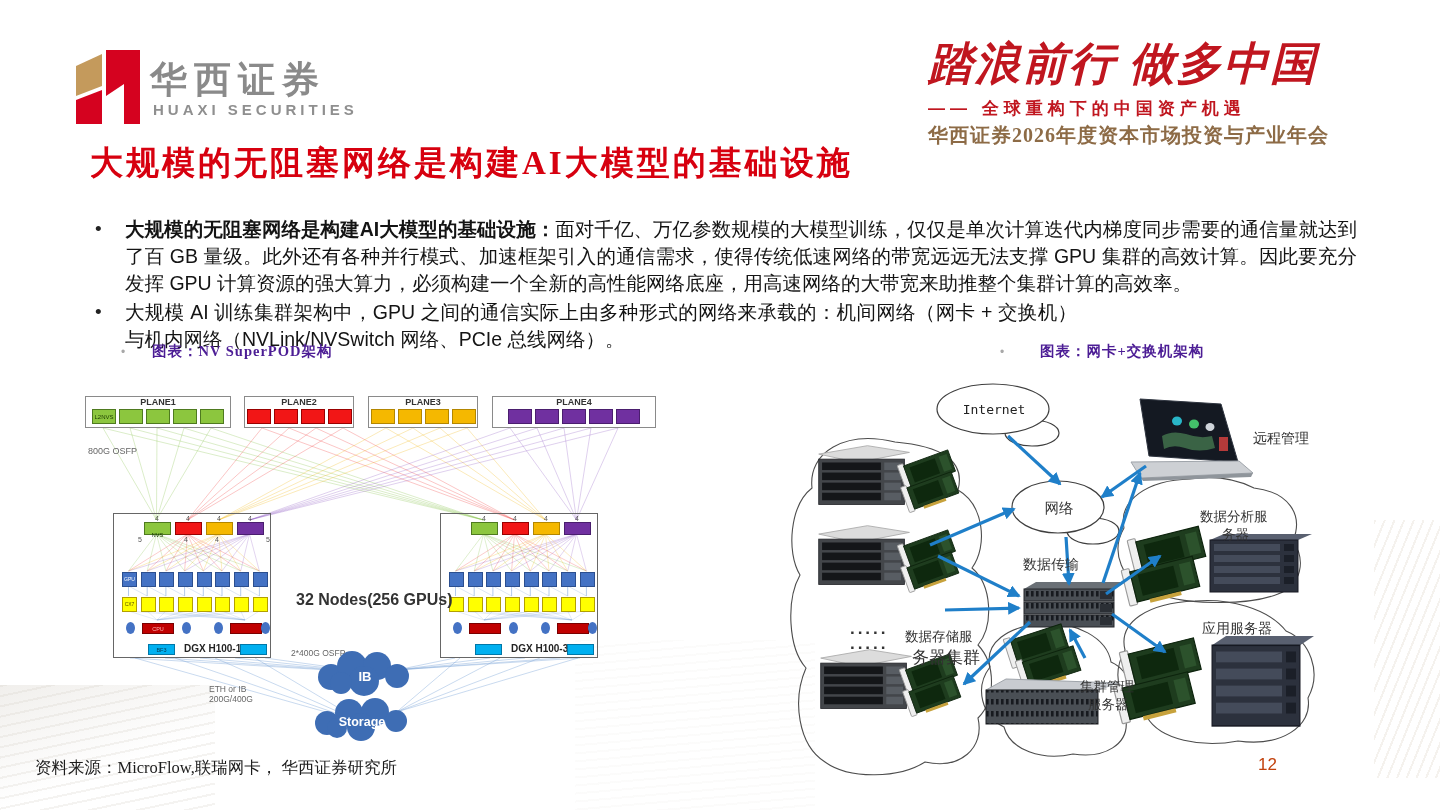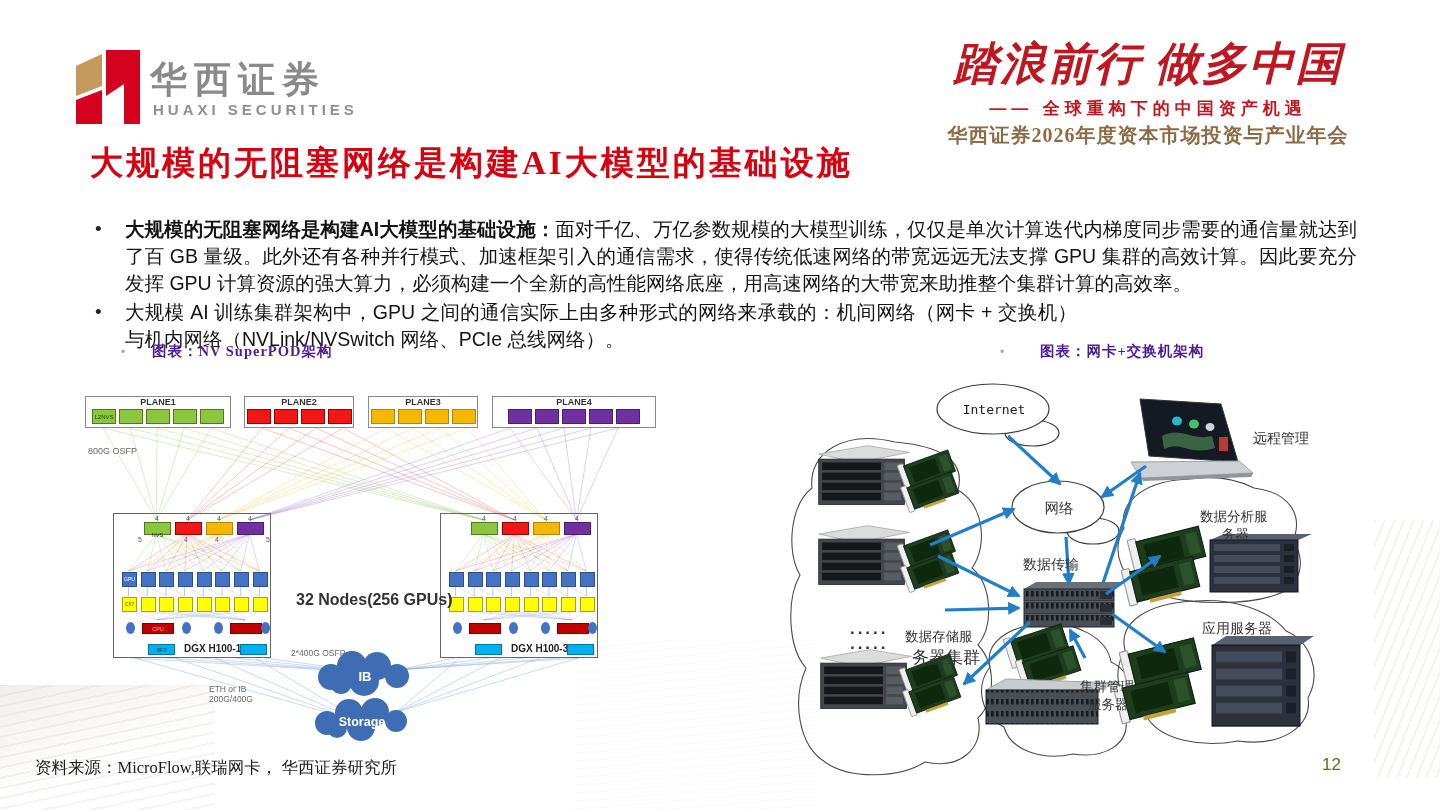--- a/index.html
+++ b/index.html
@@ -12,21 +12,21 @@
     opacity:.6;}
   .deco-bl{left:0;bottom:0;width:215px;height:125px;
     background:linear-gradient(160deg,rgba(208,202,192,.30),rgba(255,255,255,0) 62%),
       repeating-linear-gradient(168deg,rgba(190,182,168,.16) 0 2px,transparent 2px 10px);}
   .deco-mid{left:575px;bottom:0;width:240px;height:170px;
     background:repeating-linear-gradient(175deg,rgba(205,200,190,.12) 0 2px,transparent 2px 8px);
     opacity:.55;}
   
   .brand-cn{left:150px;top:55px;font:bold 37px "Liberation Serif",serif;color:#8a8a8a;letter-spacing:7px;}
   .brand-en{left:153px;top:101px;font:bold 15px "Liberation Sans",sans-serif;color:#8f8f8f;letter-spacing:4px;}
-  .banner{right:72px;top:34px;width:440px;text-align:center;}
+  .banner{right:72px;top:34px;width:440px;text-align:left;}
   .banner .slogan{font:italic bold 45px "Liberation Serif",serif;color:#c0161f;letter-spacing:2px;white-space:nowrap;}
   .banner .slogan-sub{margin-top:3px;font:bold 17px "Liberation Sans",sans-serif;color:#c0161f;letter-spacing:5px;white-space:nowrap;}
   .banner .event{margin-top:2px;font:bold 20px "Liberation Serif",serif;color:#8d6b46;letter-spacing:1px;white-space:nowrap;}
   .page-title{left:90px;top:141px;font:bold 33px "Liberation Serif",serif;color:#d7000f;letter-spacing:3px;white-space:nowrap;}
   
   .bdot{font-size:19px;color:#222;}
   .bullet-text{font-size:19.5px;line-height:27px;color:#141414;text-align:justify;}
   .bullet-text b{font-weight:bold;}
   .chart-caption{font:bold 14.5px "Liberation Serif",serif;color:#4c1d95;letter-spacing:1px;white-space:nowrap;}
   .cap-dot{font-size:12px;color:#a8a8a8;}
@@ -63,21 +63,21 @@
   .nodename{position:absolute;top:129px;font:bold 10px "Liberation Sans",sans-serif;color:#222;white-space:nowrap;}
   .linklbl{font-size:8.5px;color:#666;line-height:10px;white-space:nowrap;}
   .nodes-note{left:296px;top:591px;font:bold 16px "Liberation Sans",sans-serif;color:#333;white-space:nowrap;}
   .cloudlbl{color:#fff;font-weight:bold;text-align:center;}
   
   .netlbl{font-family:"Liberation Serif",serif;color:#333;white-space:nowrap;}
   .monolbl{font-family:"DejaVu Sans Mono",monospace;color:#222;}
   .dots{font:bold 17px "Liberation Sans",sans-serif;color:#333;letter-spacing:2px;line-height:13px;}
   
   .source{left:35px;top:757px;font:16.5px "Liberation Serif",serif;color:#1c1c1c;white-space:nowrap;}
-  .pagenum{left:1322px;top:755px;font:17px "Liberation Sans",sans-serif;color:#4d7c0f;}
+  .pagenum{left:1258px;top:755px;font:17px "Liberation Sans",sans-serif;color:#c2410c;}
 </style>
 </head>
 <body>
 
 <div class="abs deco-right"></div>
 <div class="abs deco-bl"></div>
 <div class="abs deco-mid"></div>
 
 <svg id="vec" class="abs" style="left:0;top:0;z-index:1" width="1440" height="810" viewBox="0 0 1440 810">
   <defs>

